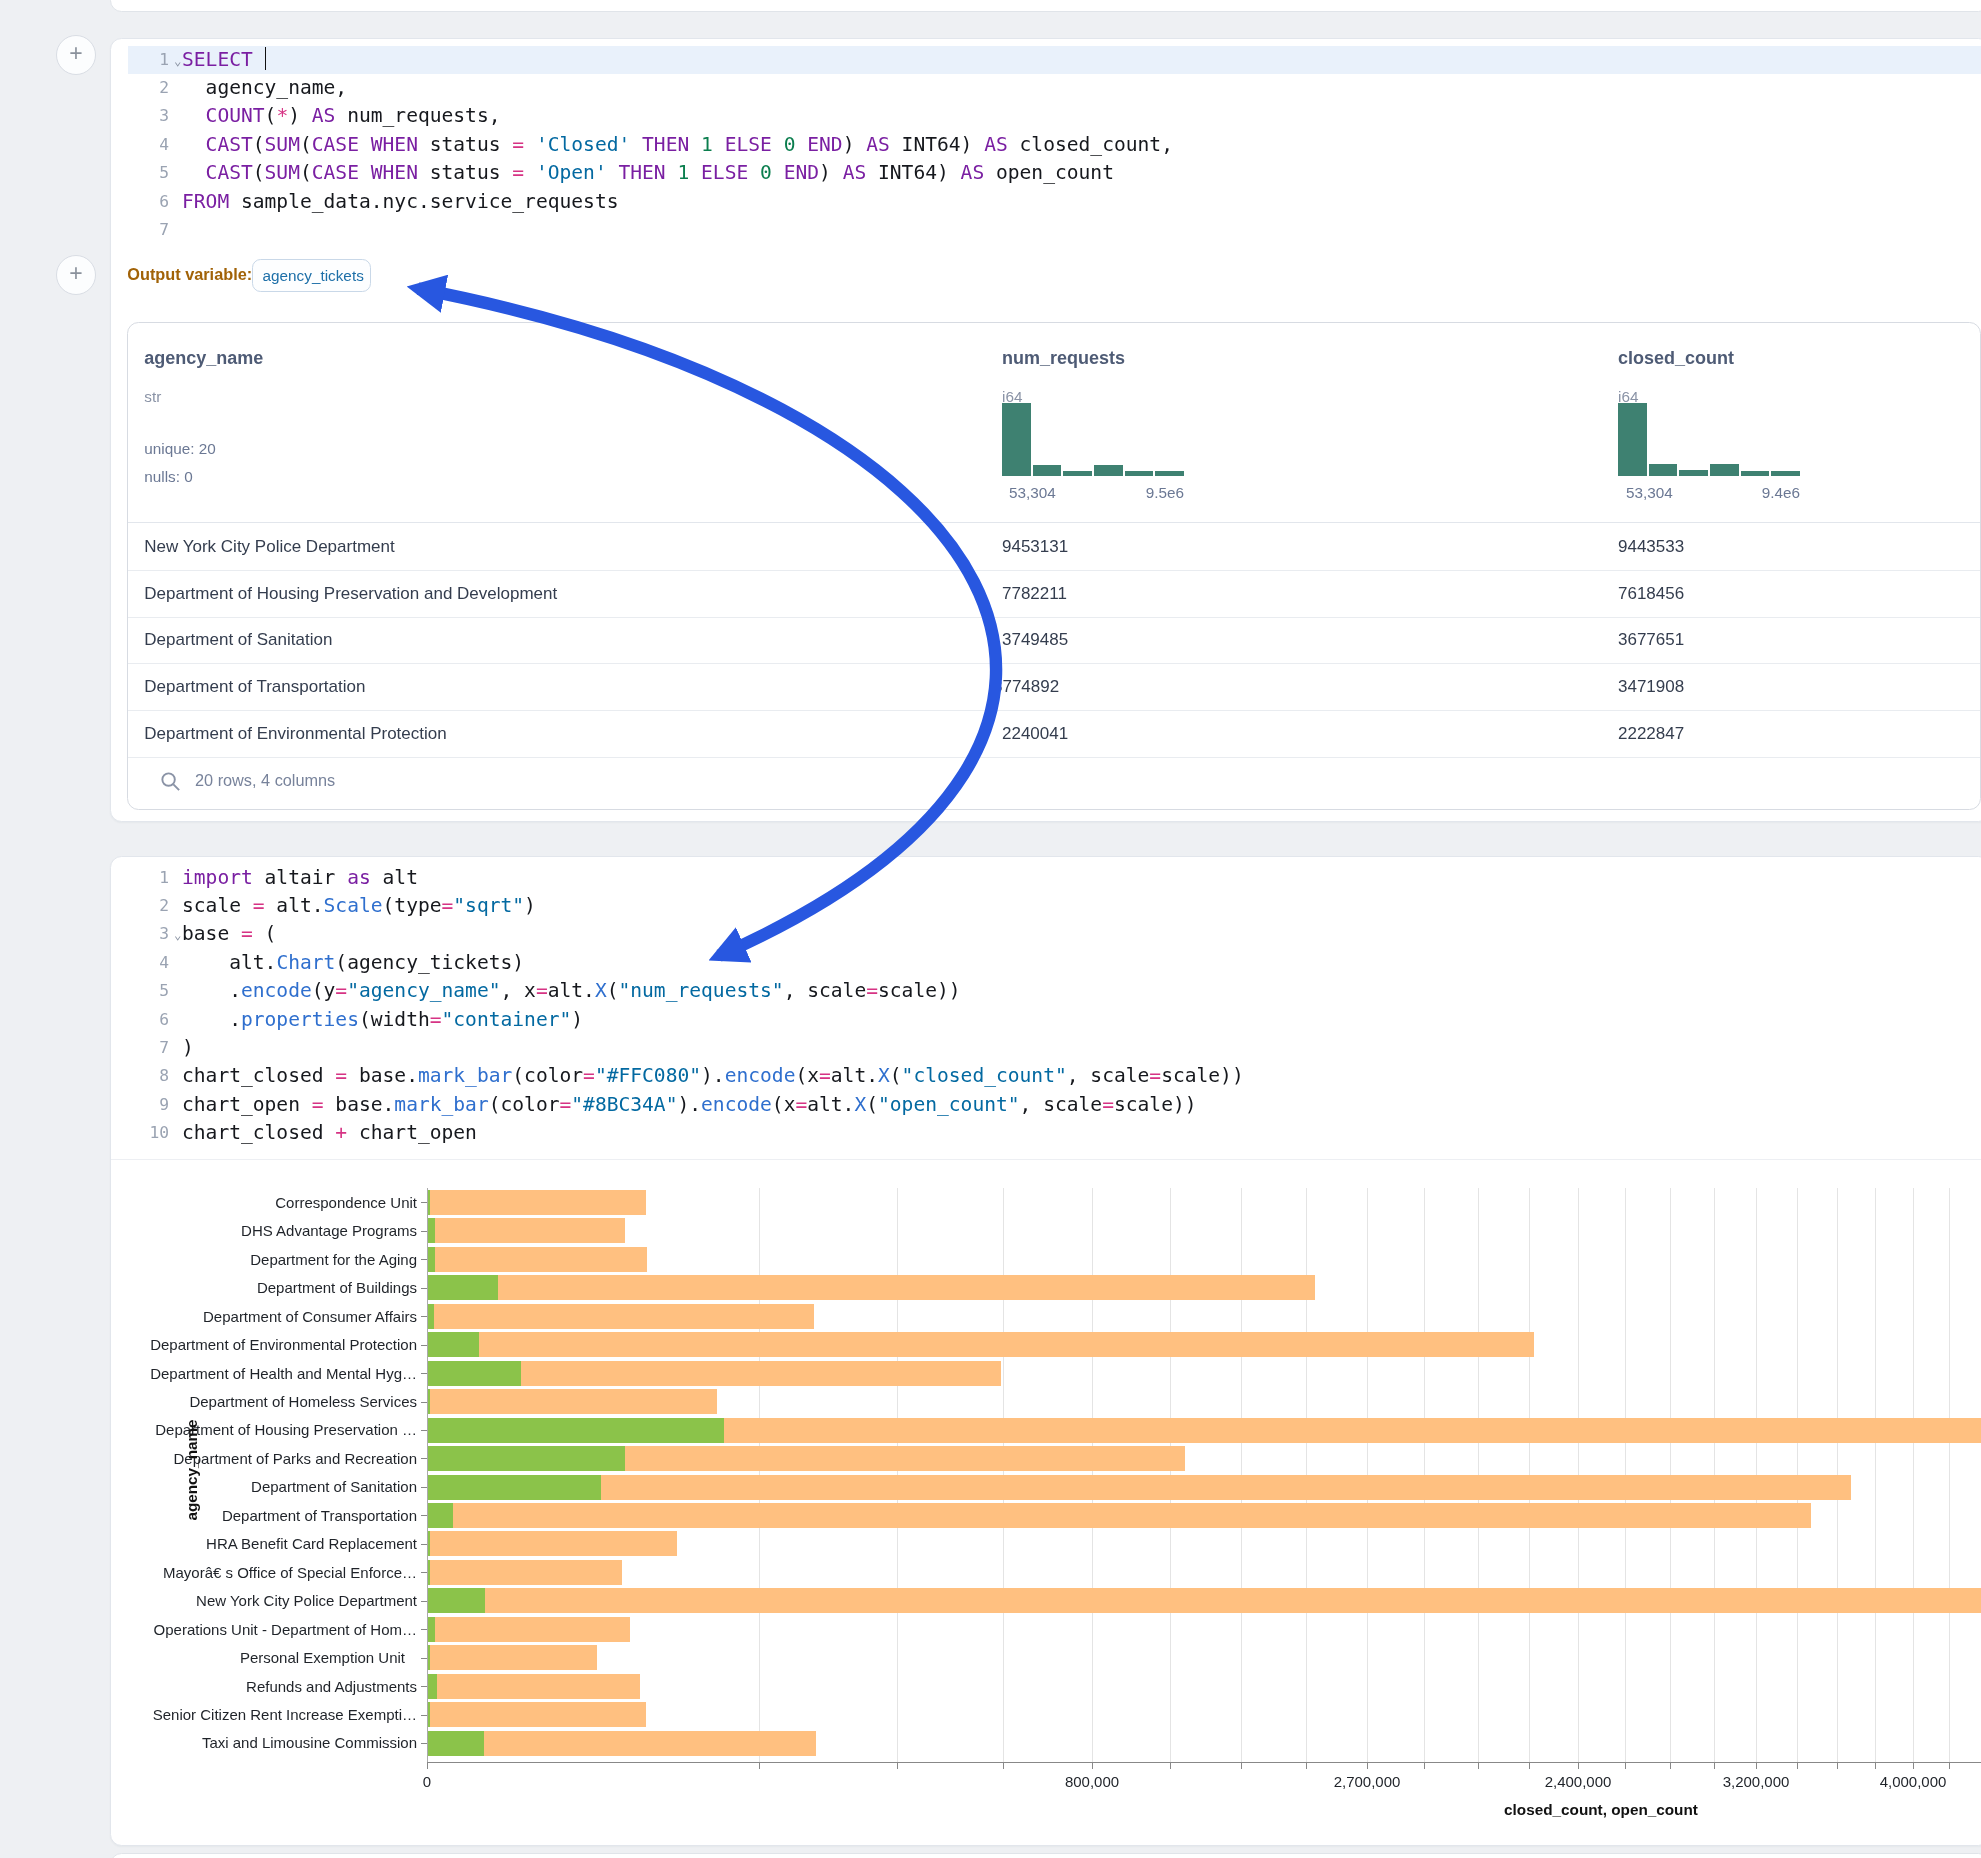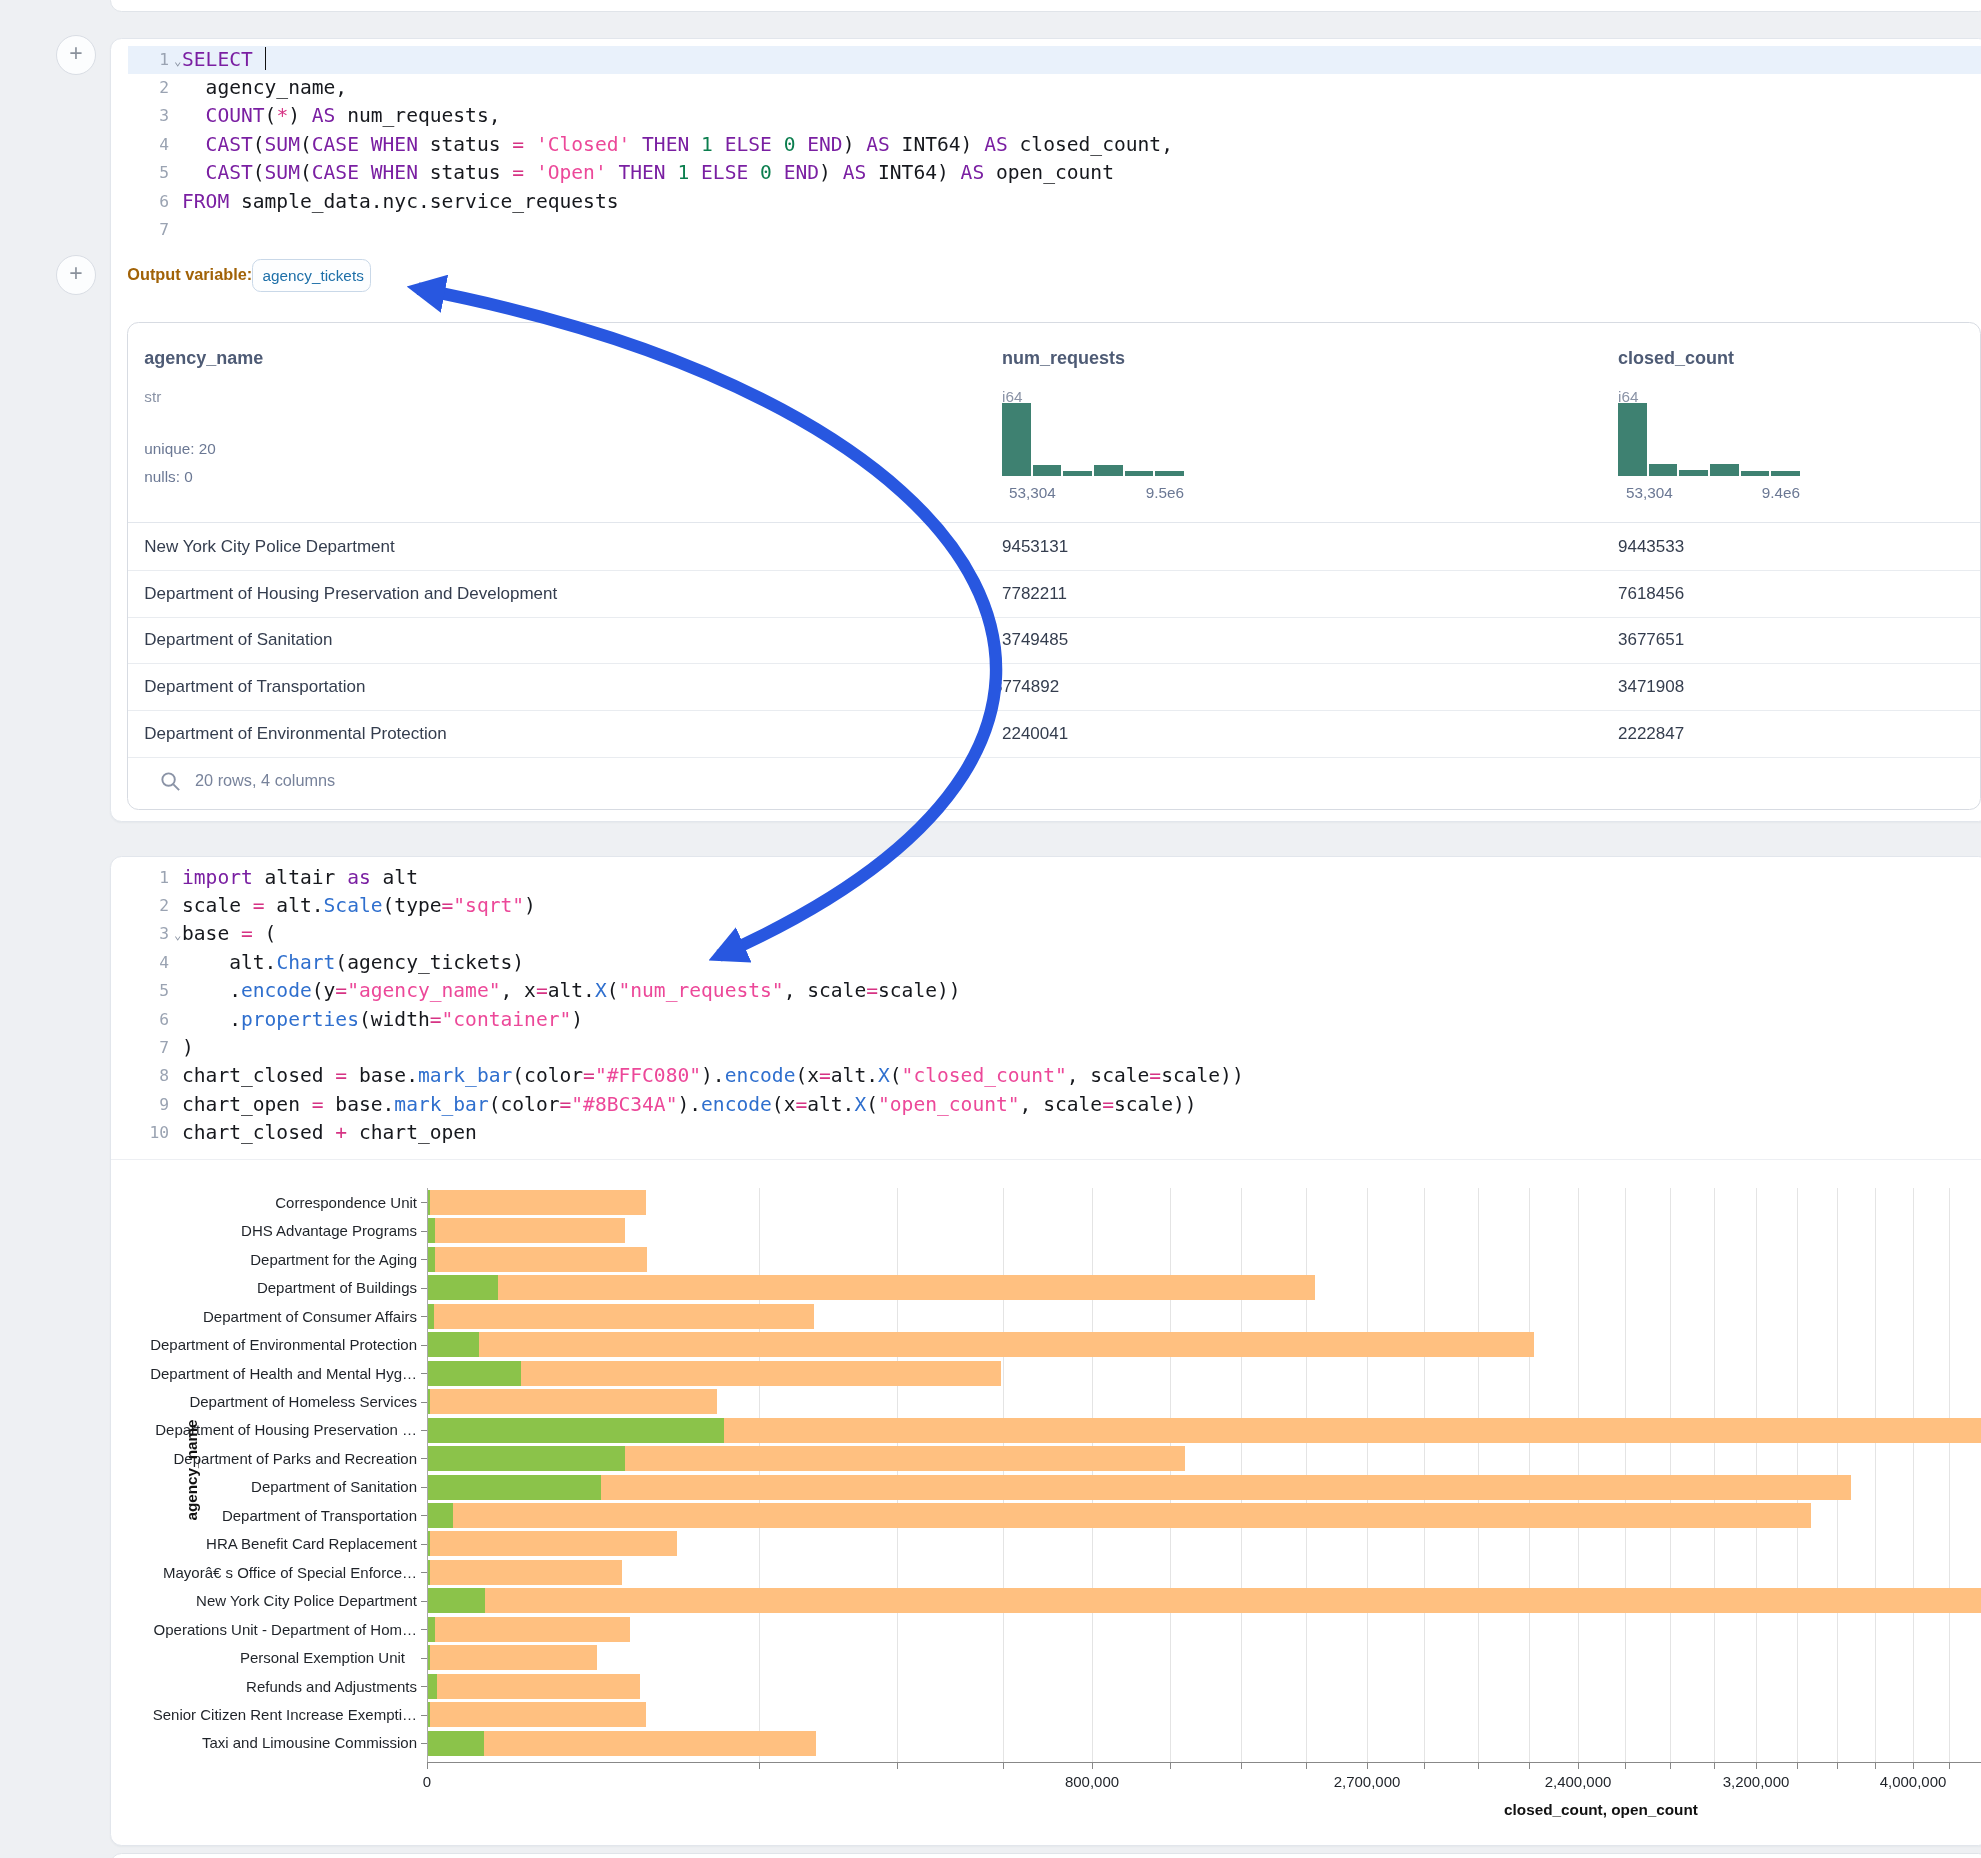--- a/index.html
+++ b/index.html
@@ -8,21 +8,21 @@
   .plusbtn{position:absolute;width:38px;height:38px;border-radius:50%;background:#fcfdfe;border:1.4px solid #d9dde4;color:#8a919c;
     font-size:23px;line-height:35px;text-align:center;cursor:pointer;}
   
   .editor{position:absolute;left:0;width:1902px;}
   .cline{position:relative;height:28.4px;line-height:28.4px;font-family:"DejaVu Sans Mono",monospace;font-size:19.6px;white-space:pre;}
   .cline.active{background:#e9f1fb;}
   .ln{position:absolute;left:0;width:41px;text-align:right;color:#9aa3b2;font-size:16.3px;font-family:"DejaVu Sans Mono",monospace;}
   .fold{position:absolute;left:46px;top:1px;color:#8a93a2;font-size:12.4px;}
   .ctext{position:absolute;left:54px;color:#16181d;}
   .tk-kw{color:#7a1fa2;}
-  .tk-str{color:#ec4899;}
+  .tk-str{color:#0369a1;}
   .tk-num{color:#0b7e4e;}
   .tk-op{color:#d63384;}
   .tk-fn{color:#2f6fce;}
   .tk-pl{color:#16181d;}
   .cursor{display:inline-block;width:1.9px;height:23px;background:#111;vertical-align:-4.8px;}
   
   .outlabel{position:absolute;font-size:16.3px;font-weight:bold;color:#a16207;}
   .chip{position:absolute;height:31px;border:1.4px solid #c9d8e8;border-radius:8.6px;background:#fdfeff;color:#1d6fa8;
     font-size:15.3px;line-height:31px;padding-left:9.6px;overflow:hidden;white-space:nowrap;cursor:pointer;}
   

